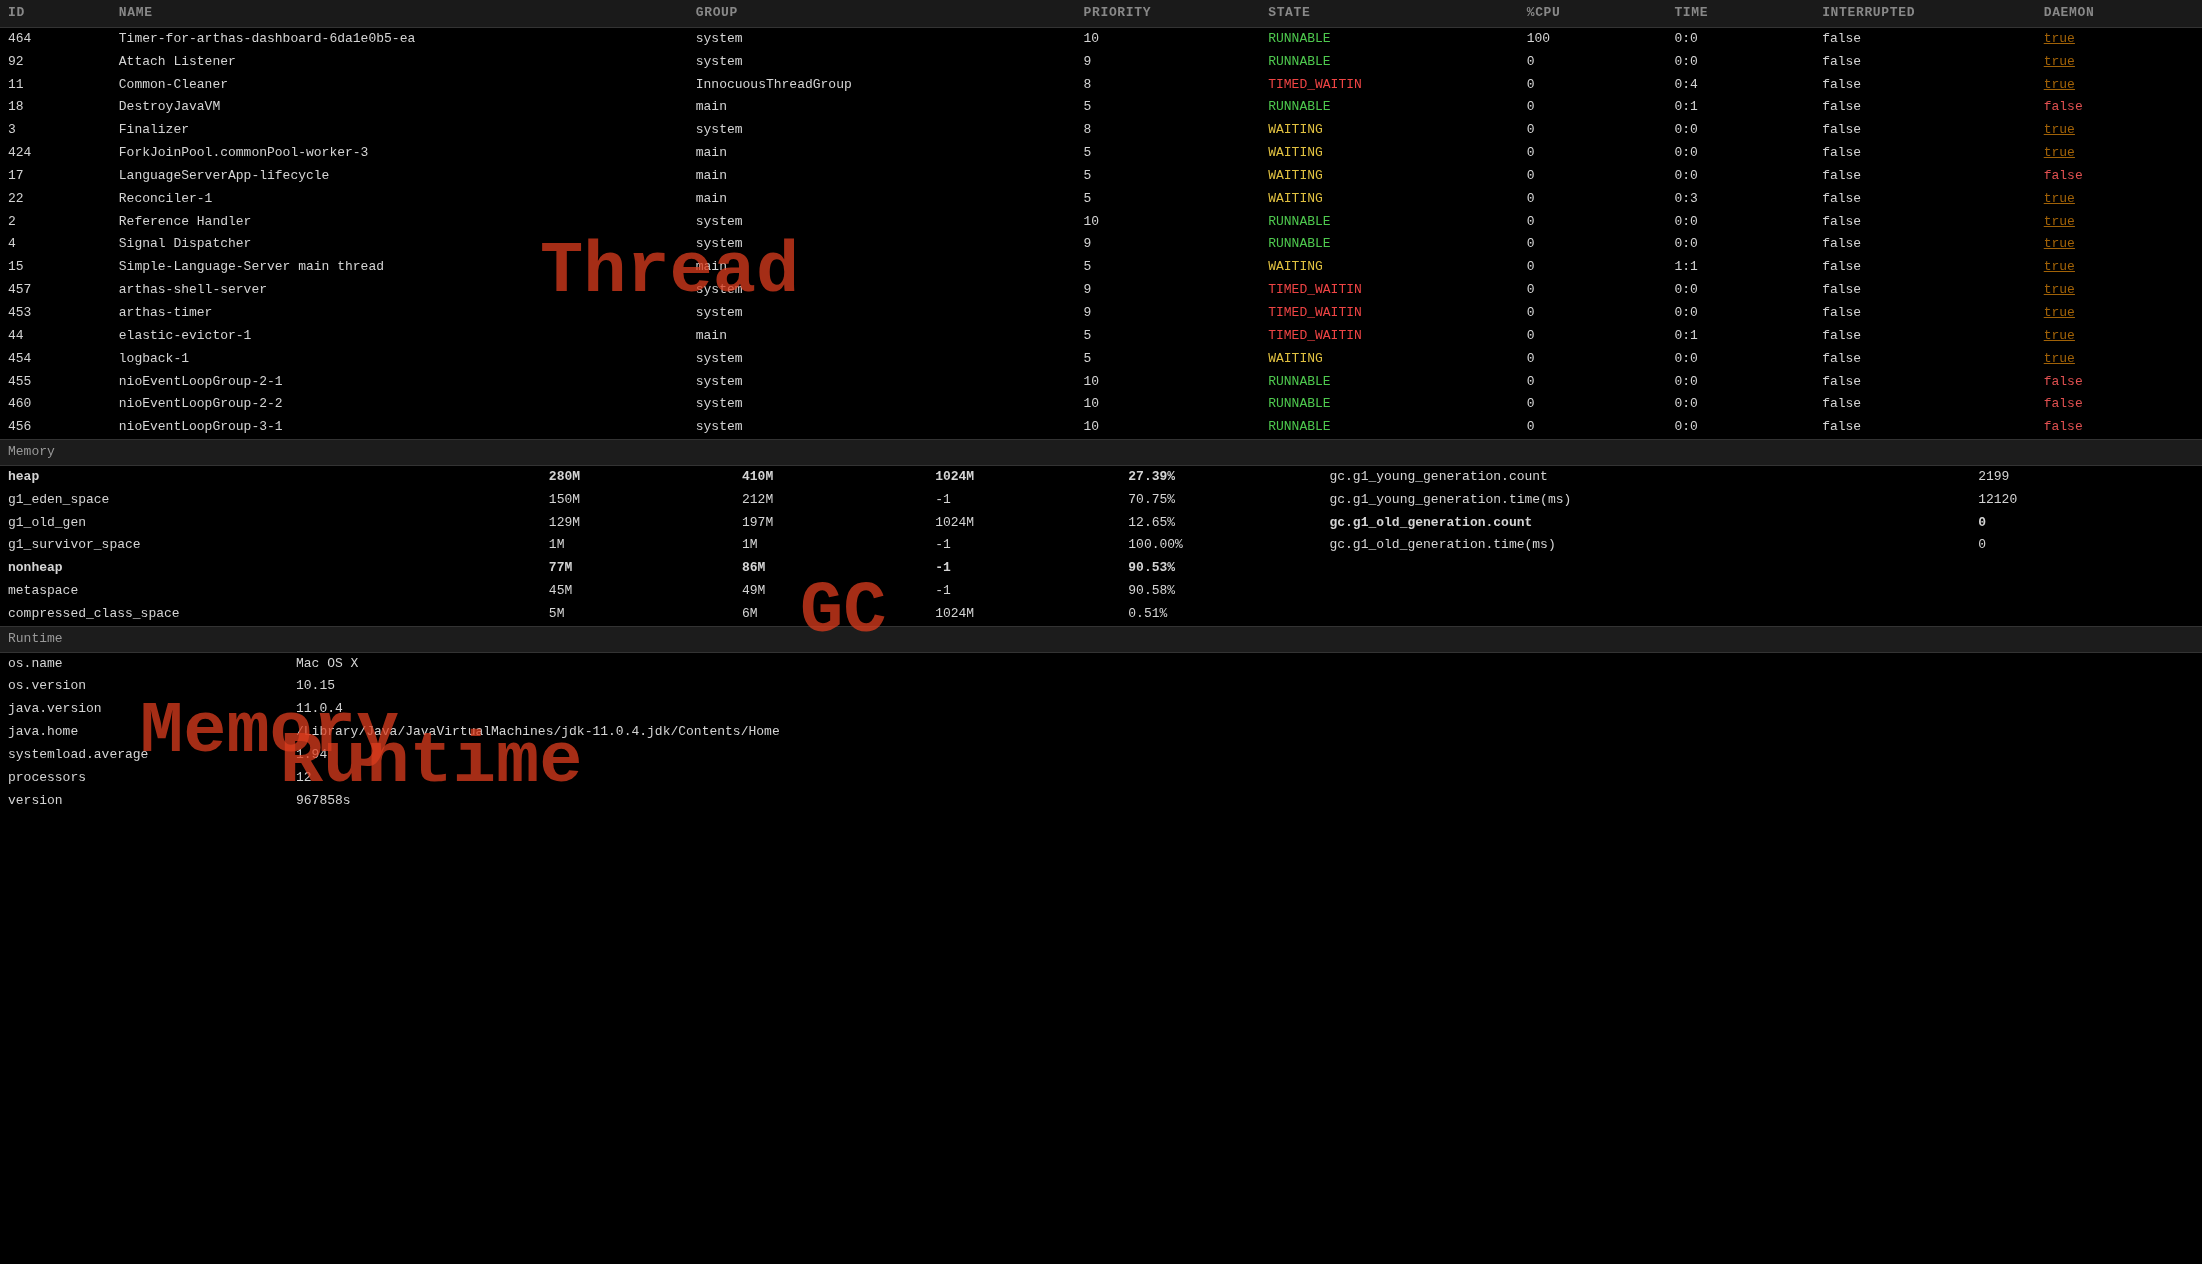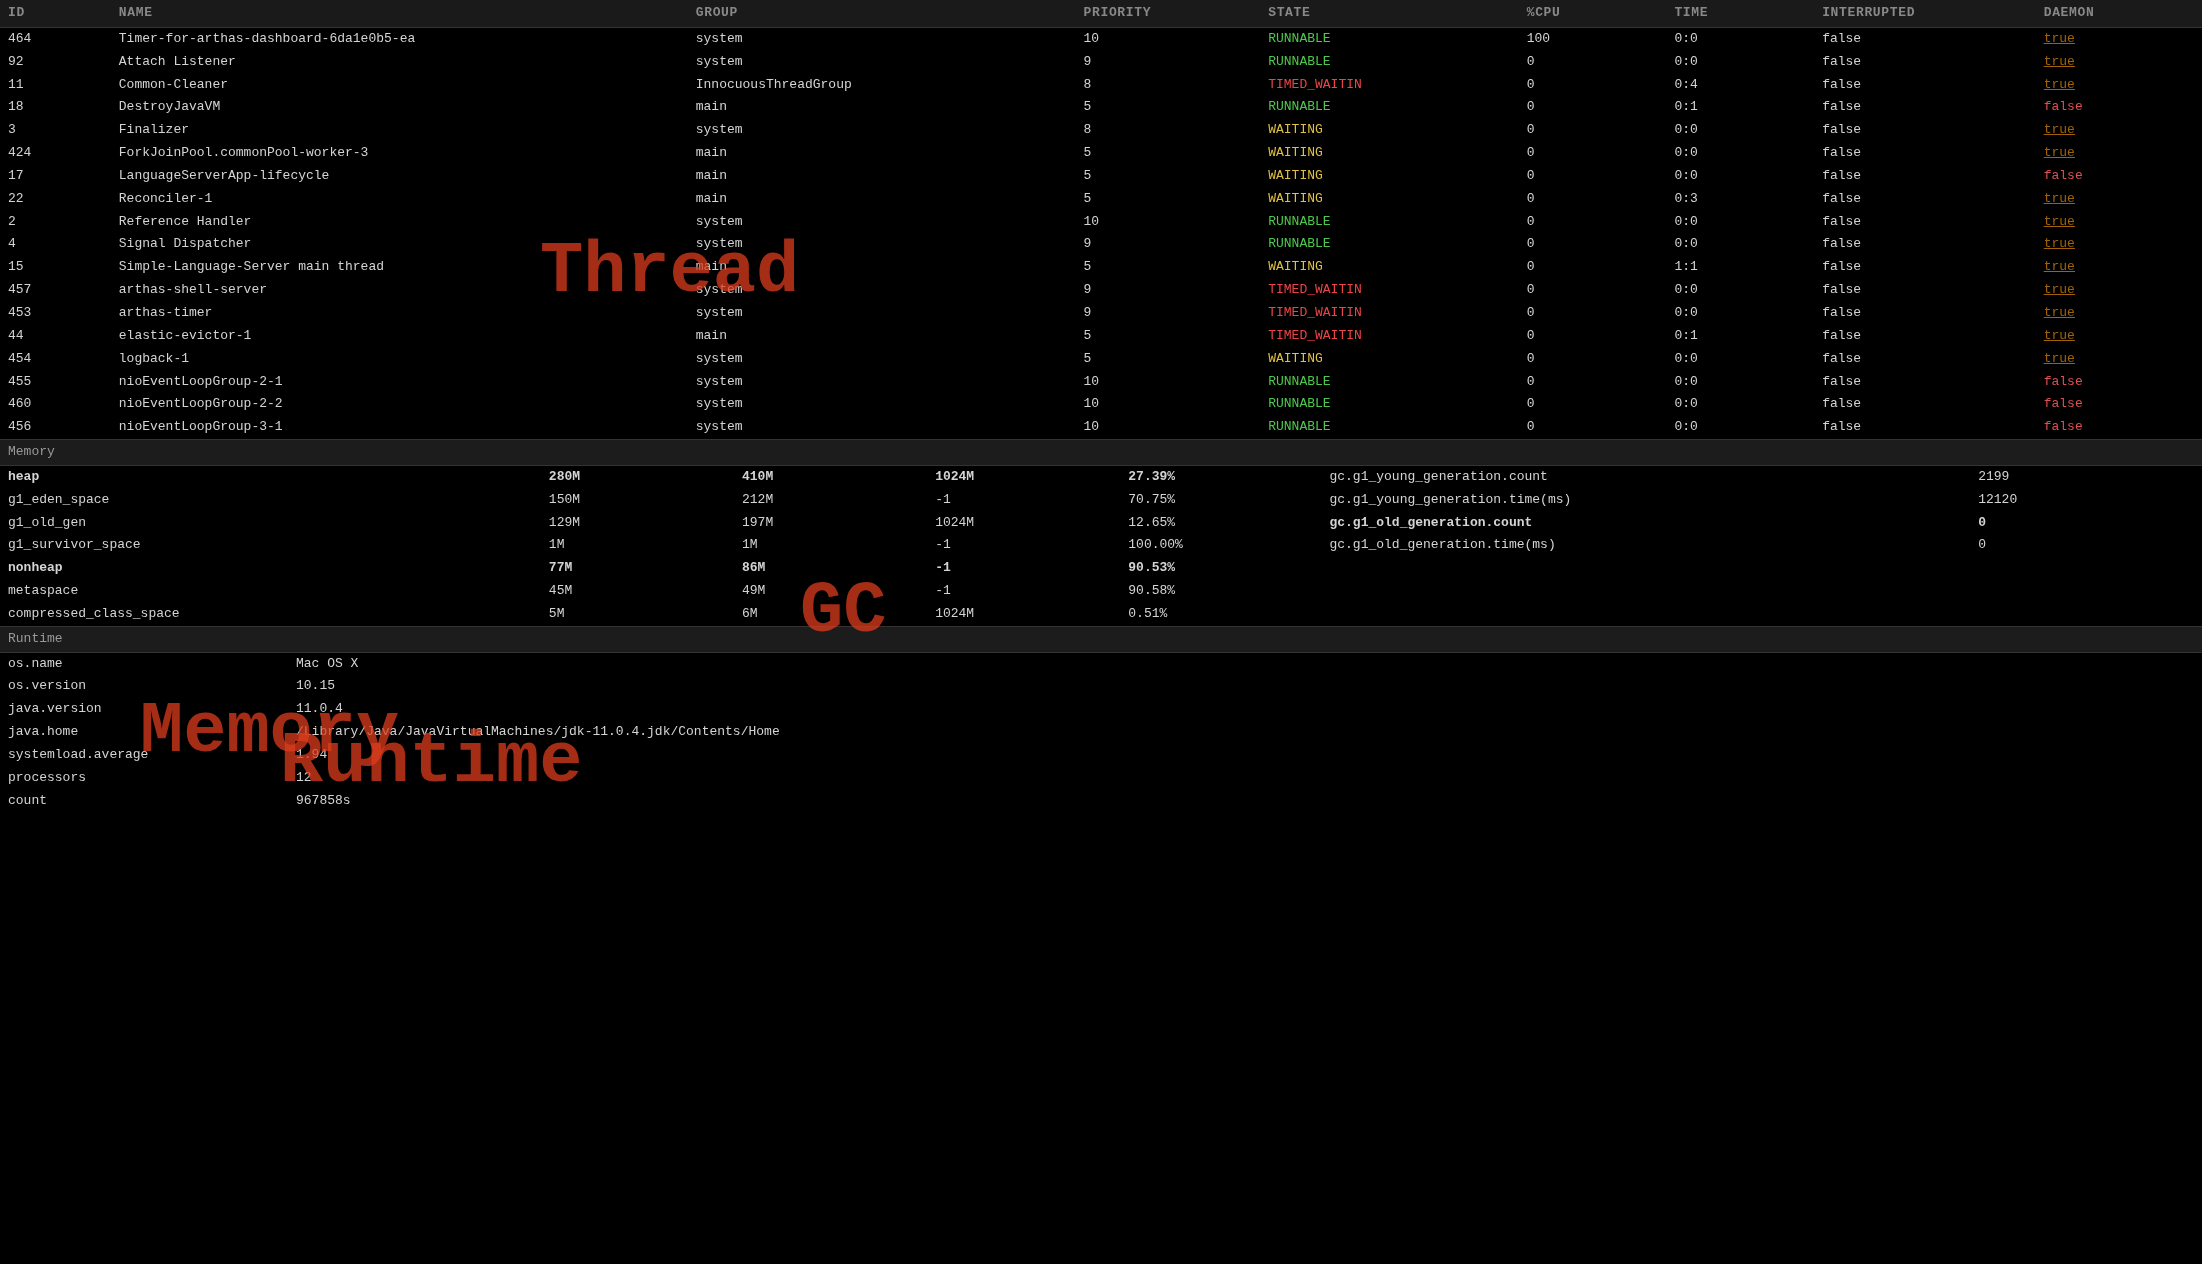--- a/index.html
+++ b/index.html
@@ -412,19 +412,19 @@
   </tr>
         <tr>
     <td style="width:280px">systemload.average</td>
     <td style="padding-left:16px">1.94</td>
   </tr>
         <tr>
     <td style="width:280px">processors</td>
     <td style="padding-left:16px">12</td>
   </tr>
         <tr>
-    <td style="width:280px">count</td>
+    <td style="width:280px">version</td>
     <td style="padding-left:16px">967858s</td>
   </tr>
       </tbody>
   </table>
 
 </div>
 
 </body></html>

